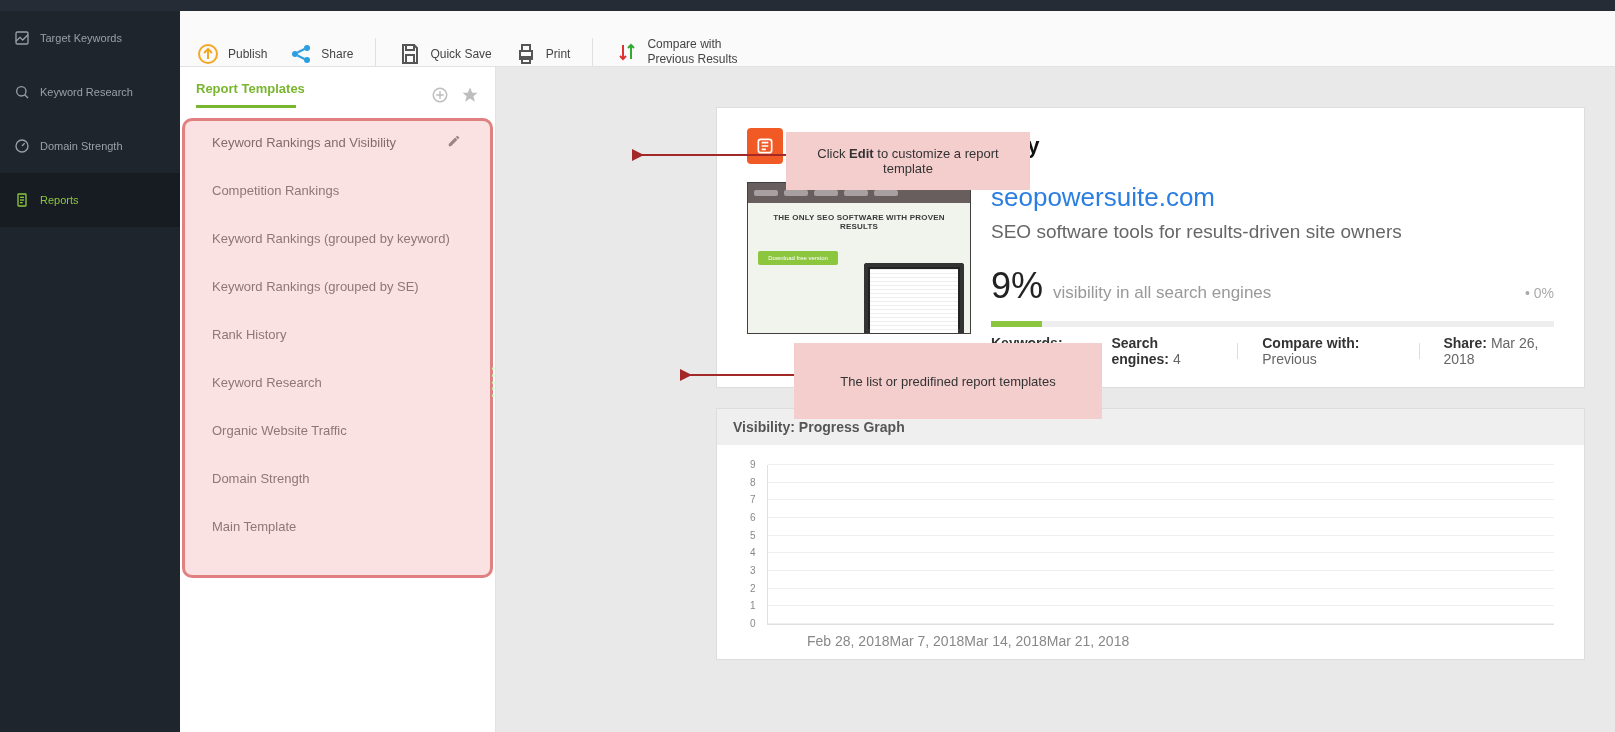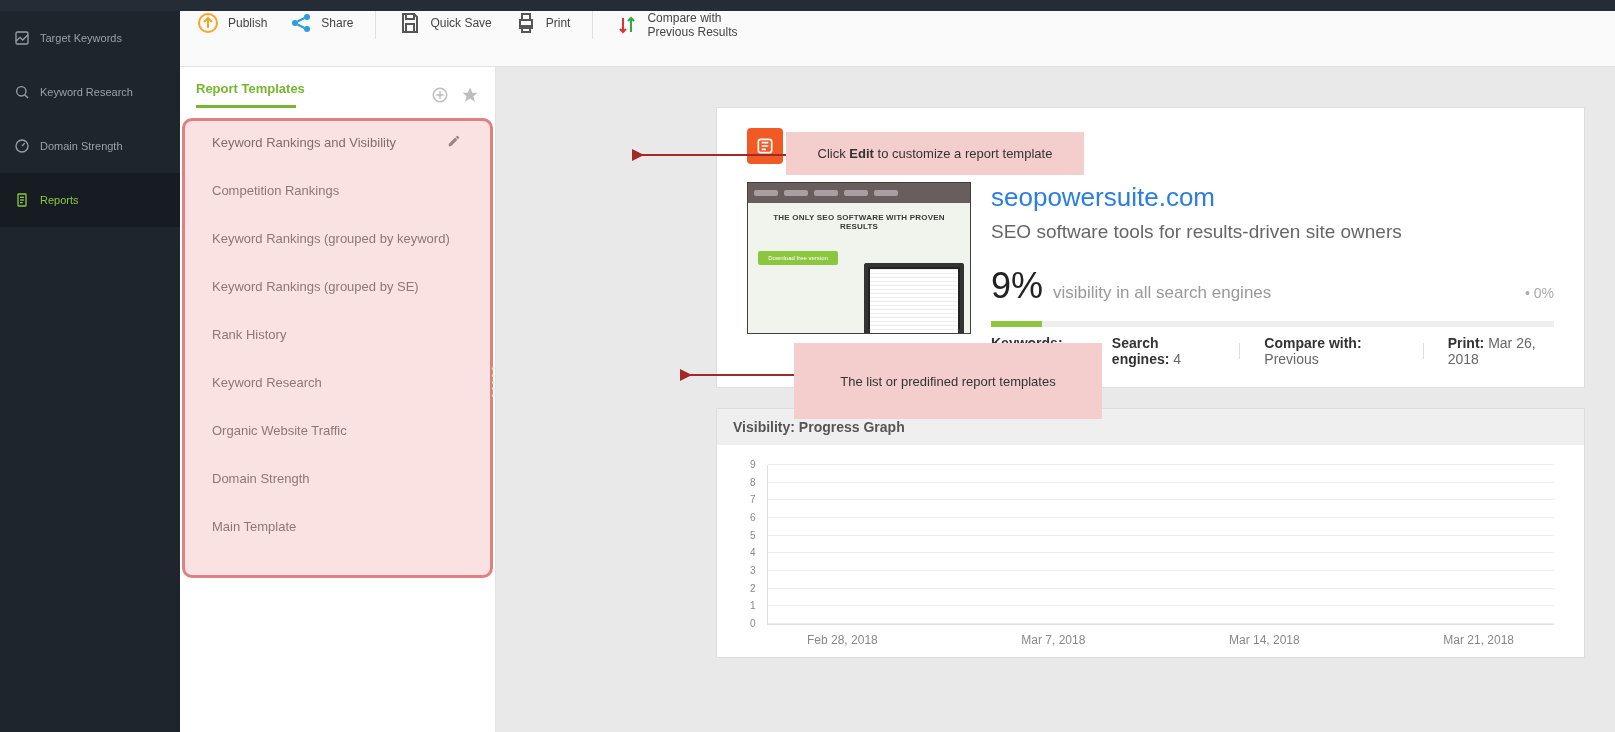--- a/index.html
+++ b/index.html
@@ -16,21 +16,21 @@
   .leftnav { width: 180px; background: #1f252d; color: #cfd3d7; display: flex; flex-direction: column; }
   .leftnav .item { display: flex; align-items: center; gap: 10px; height: 54px; padding: 0 14px; font-size: 11px; color: #99a0a7; cursor: pointer; }
   .leftnav .item.active { color: #8cc63f; background: #171c23; }
   .leftnav .item .icn { width: 16px; height: 16px; display: inline-flex; align-items: center; justify-content: center; }
   .leftnav .item .icn svg { width: 16px; height: 16px; }
 
   
   .content { flex: 1; display: flex; flex-direction: column; background: #e9e9e9; position: relative; }
 
   
-  .toolbar { height: 56px; background: #fafafa; border-bottom: 1px solid #e2e2e2; display: flex; align-items: flex-start; padding: 0 16px; gap: 22px; }
+  .toolbar { height: 56px; background: #fafafa; border-bottom: 1px solid #e2e2e2; display: flex; align-items: flex-end; padding: 0 16px; gap: 22px; }
   .tbtn { display: flex; align-items: center; gap: 8px; font-size: 12px; color: #444; cursor: pointer; }
   .tbtn .icn { width: 24px; height: 24px; display: inline-flex; align-items: center; justify-content: center; }
   .tbar-sep { width: 1px; height: 28px; background: #e0e0e0; }
   .tbtn.compare .lbl { line-height: 1.2; }
 
   
   .body { flex: 1; display: flex; overflow: hidden; }
 
   
   .templates { width: 316px; background: #fff; border-right: 1px solid #e2e2e2; display: flex; flex-direction: column; position: relative; }
@@ -80,26 +80,26 @@
   .meta-row b { color: #333; }
 
   .card2 { margin-top: 20px; }
   .card2-h { background: #efefef; padding: 10px 16px; font-size: 14px; font-weight: bold; color: #555; }
   .chart { padding: 20px 30px 10px; position: relative; }
   .chart-area { position: relative; height: 160px; margin-left: 20px; border-left: 1px solid #e0e0e0; border-bottom: 1px solid #e0e0e0; }
   .gridlines { position: absolute; inset: 0; }
   .gridlines .gl { position: absolute; left: 0; right: 0; height: 1px; background: #eee; }
   .yticks { position: absolute; left: -18px; top: 0; bottom: 0; display: flex; flex-direction: column-reverse; justify-content: space-between; font-size: 10px; color: #888; }
   .yticks span { height: 0; line-height: 0; }
-  .xticks { display: flex; justify-content: space-between; margin-left: 20px; margin-top: 8px; font-size: 12px; color: #888; padding: 0 40px; }
+  .xticks { display: flex; margin-left: 20px; margin-top: 8px; font-size: 14px; color: #888; padding: 0 40px; }
 
   
   .callout { position: absolute; background: #f4cdcd; color: #333; font-size: 13px; padding: 14px 22px; text-align: center; z-index: 50; }
   .callout b { font-weight: bold; }
-  .callout1 { top: 121px; left: 606px; width: 298px; }
+  .callout1 { top: 121px; left: 606px; width: 244px; }
   .callout2 { top: 332px; left: 614px; width: 308px; height: 76px; display: flex; align-items: center; justify-content: center; }
 
   
   .arrow { position: absolute; z-index: 49; }
   .arrow svg { display: block; }
 
 </style>
 </head>
 <body>
 
@@ -315,21 +315,21 @@
               <div class="vbar">
                   <div class="fill"></div>
                 </div>
               <div class="meta-row">
                 <span><b>Keywords:</b> <span>8</span></span>
                 <span class="sep"></span>
                 <span><b>Search engines:</b> <span>4</span></span>
                 <span class="sep"></span>
                 <span><b>Compare with:</b> <span>Previous</span></span>
                 <span class="sep"></span>
-                <span><b>Print:</b> <span>Mar 26, 2018</span></span>
+                <span><b>Share:</b> <span>Mar 26, 2018</span></span>
               </div>
             </div>
           </div>
         </div>
 
         <div class="card card2">
           <div class="card2-h">Visibility: Progress Graph</div>
           <div class="chart">
             <div class="chart-area">
               <div class="yticks">

